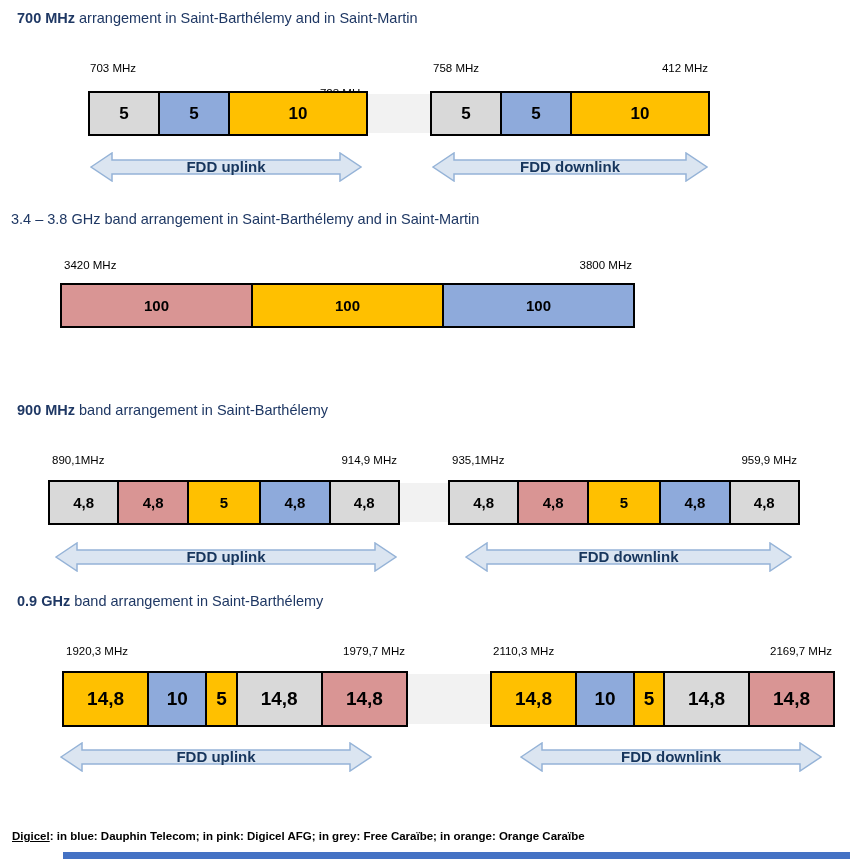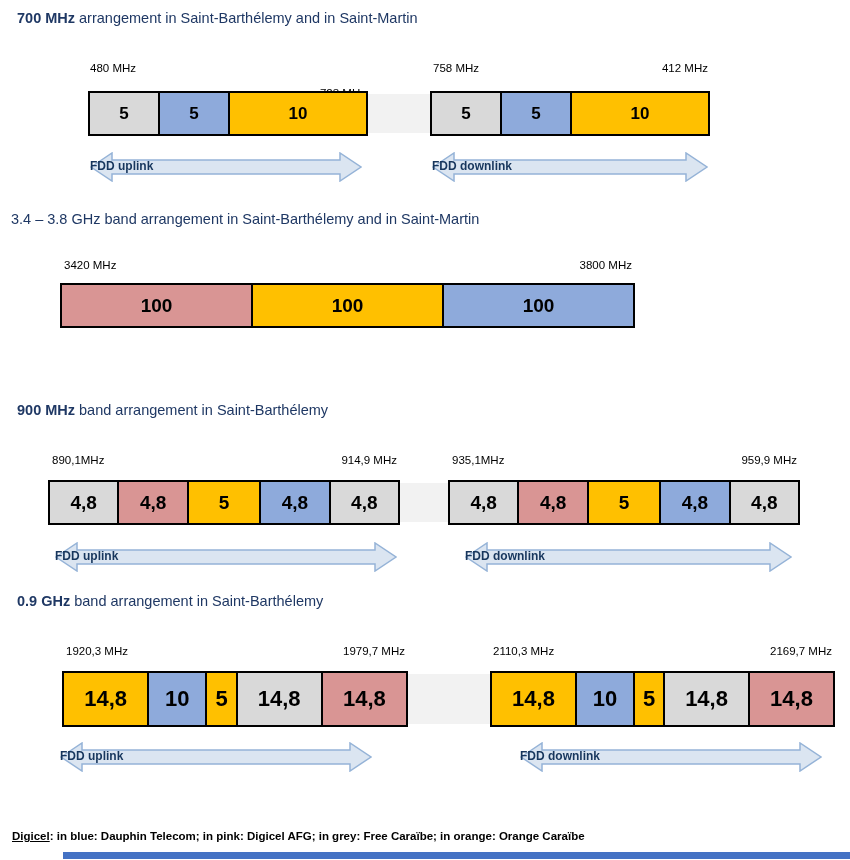--- a/index.html
+++ b/index.html
@@ -15,48 +15,48 @@
 
   .freq { position:absolute; font-size:11.5px; color:#000; white-space:nowrap; }
   .freq.end { text-align:right; }
 
   .block { position:absolute; display:flex; border:2px solid #000; background:#fff; }
   .seg {
     flex:1 1 0; display:flex; align-items:center; justify-content:center;
     font-weight:bold; color:#000; overflow:hidden;
   }
   .seg + .seg { border-left:2px solid #000; }
-  .fs15 .seg { font-size:19px; }
+  .fs15 .seg { font-size:15px; }
   .fs17 .seg { font-size:17px; }
-  .fs19 .seg { font-size:22px; }
+  .fs19 .seg { font-size:19px; }
 
   .gap { position:absolute; background:#f2f2f2; }
 
   .arrow { position:absolute; }
   .arrow svg { position:absolute; left:0; top:0; }
   .arrow-label {
     position:absolute; left:0; width:100%; top:50%; transform:translateY(-54%);
-    font-size:12px; font-weight:bold; color:#17365d; white-space:nowrap;
+    text-align:center; font-size:15px; font-weight:bold; color:#17365d; white-space:nowrap;
   }
 
   .legend { position:absolute; font-size:11.5px; font-weight:bold; color:#000; white-space:nowrap; }
   .legend .u { text-decoration:underline; }
 
   .footer-bar { position:absolute; }
 </style>
 </head>
 <body>
 
 <div class="canvas">
 
   <div class="sec-title" style="left:17px; top:10px;">
     <span class="tb">700 MHz</span><span> arrangement in Saint-Barthélemy and in Saint-Martin</span>
   </div>
 
-  <div class="freq" style="left:90px; top:62px;">480 MHz</div>
+  <div class="freq" style="left:90px; top:62px;">703 MHz</div>
   <div class="freq end" style="left:88px; top:62px; width:278px;margin-top:25px;">723 MHz</div>
   <div class="freq" style="left:433px; top:62px;">758 MHz</div>
   <div class="freq end" style="left:430px; top:62px; width:278px;">412 MHz</div>
 
   <div class="gap" style="left: 366px; top: 94px; width: 66px; height: 39px; background: rgb(242, 242, 242);"></div>
   <div class="block fs17" style="left:88px; top:91px; width:280px; height:45px;">
       <div class="seg" style="flex: 5 1 0px; background: rgb(217, 217, 217);">5</div>
       <div class="seg" style="flex: 5 1 0px; background: rgb(142, 170, 219);">5</div>
       <div class="seg" style="flex: 10 1 0px; background: rgb(255, 192, 0);">10</div>
     </div>

